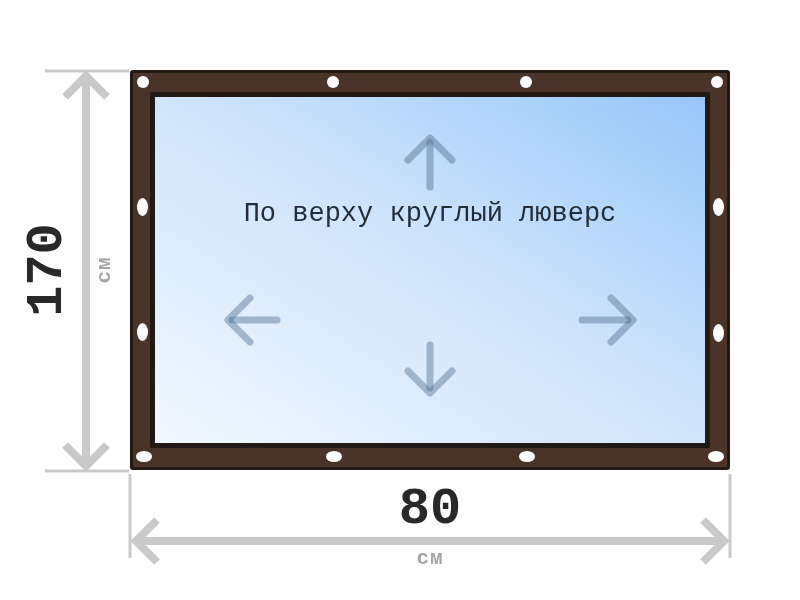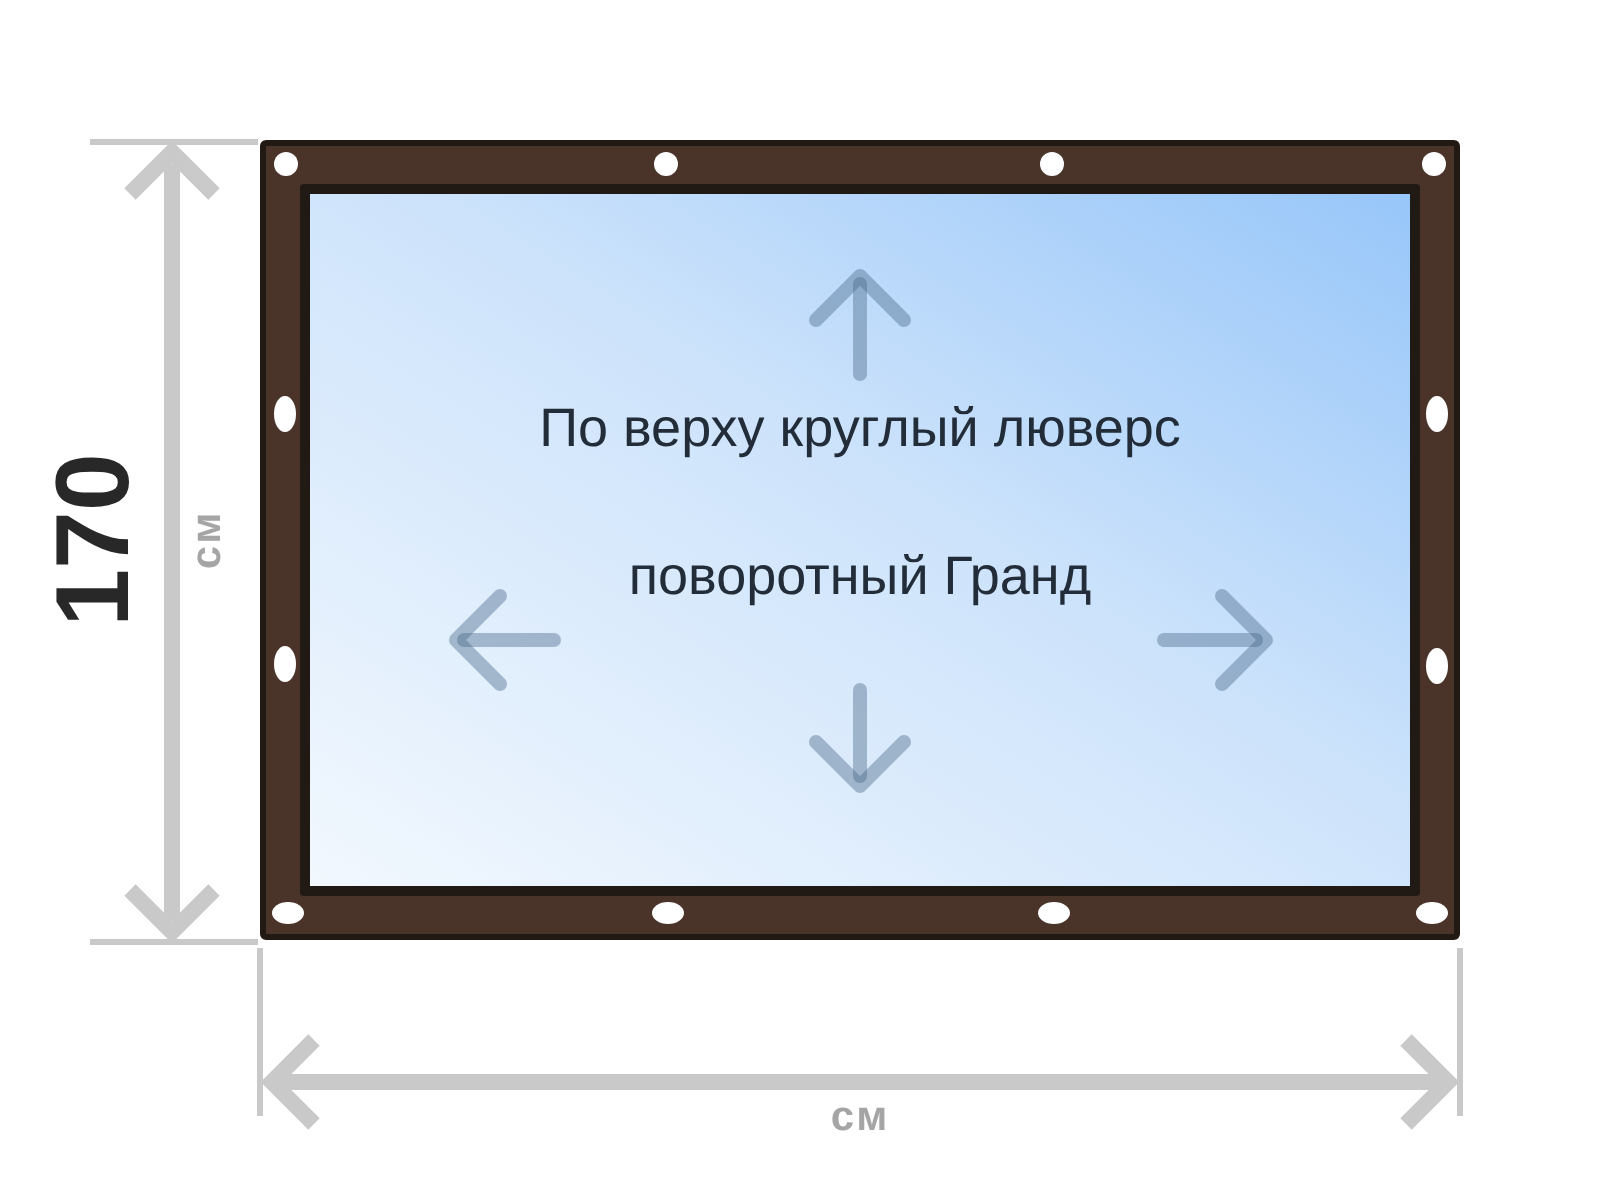--- a/index.html
+++ b/index.html
@@ -1,21 +1,21 @@
 <!DOCTYPE html>
 <html style="--frame-brown: #4a3329; --frame-outline: #211a14; --screen-light: #f2f8fe; --screen-blue: #97c6f9; --grommet-white: #ffffff; --arrow-blue: rgba(75, 105, 135, 0.42); --dim-gray: #c9c9c9; --number-dark: #282828; --unit-gray: #a5a5a5; --note-dark: #222d39;"><head>
 <meta charset="utf-8">
 <style>
   html, body { margin: 0; padding: 0; background: #ffffff; }
   #canvas {
     position: relative;
     width: 800px; height: 600px;
     background: #ffffff;
     overflow: hidden;
-    font-family: Liberation Sans, sans-serif;
+    font-family: Liberation Mono, monospace;
   }
 
   
   .tarp {
     position: absolute; left: 130px; top: 70px;
     width: 600px; height: 400px;
     box-sizing: border-box;
     background: var(--frame-brown);
     border: 3px solid var(--frame-outline);
     border-radius: 3px;
@@ -118,20 +118,20 @@
 
     <g>
       <path class="dim-thick" d="M141 541 H719"></path>
       <path class="dim-thick" d="M157 520 L136 541 L157 562"></path>
       <path class="dim-thick" d="M703 520 L724 541 L703 562"></path>
     </g>
   </svg>
 
   <div class="note note-top">По верху круглый люверс</div>
   <div class="note note-middle">
-    <div>поворотный Гранд</div>
   </div>
 
   <div class="dim-label num rot h-num">170</div>
   <div class="dim-label unit rot h-unit">см</div>
+  <div class="dim-label num w-num">80</div>
   <div class="dim-label unit w-unit">см</div>
 
 </div>
 
 </body></html>

